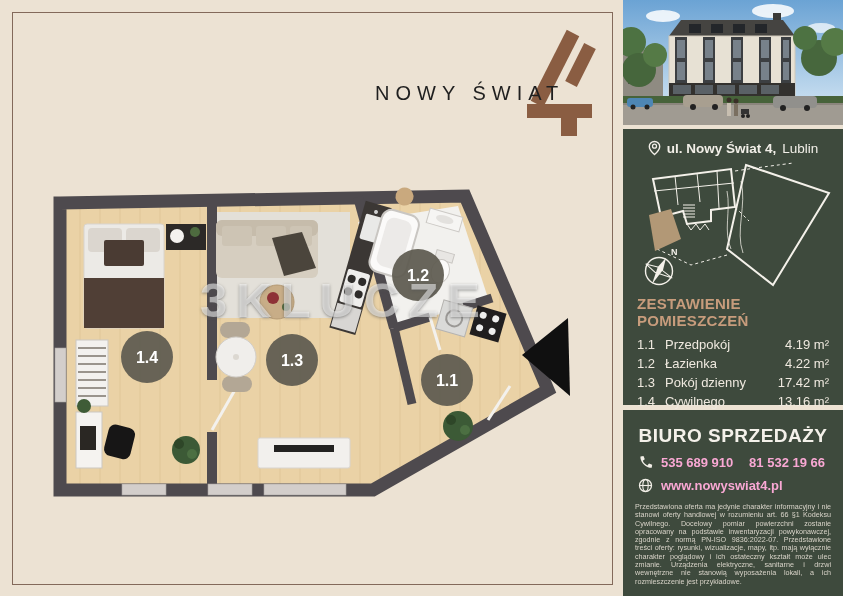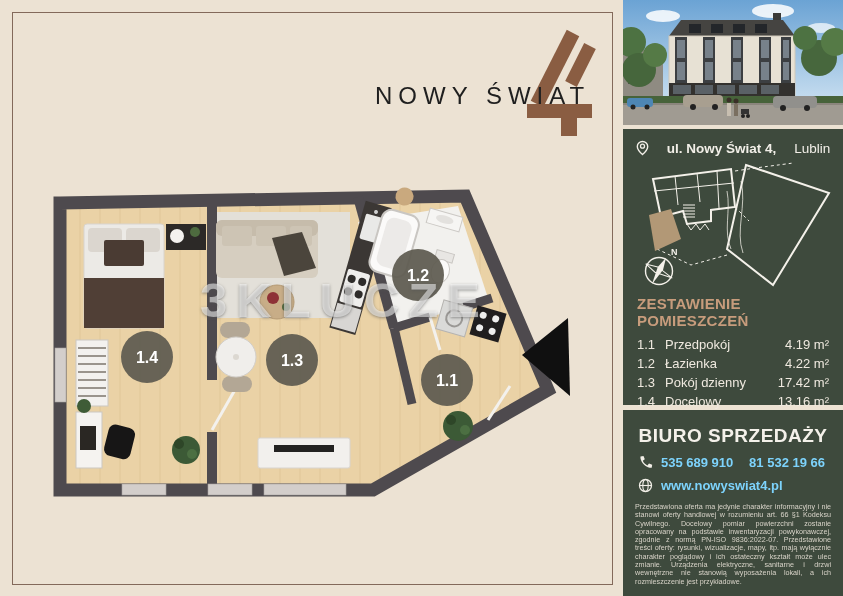--- a/index.html
+++ b/index.html
@@ -3,41 +3,41 @@
 <meta charset="utf-8">
 <style>
   html,body{margin:0;padding:0;}
   body{width:843px;height:596px;background:#ece2d3;font-family:"Liberation Sans",sans-serif;overflow:hidden;}
   .page{position:relative;width:843px;height:596px;}
   .frame{position:absolute;left:12px;top:12px;width:599px;height:571px;border:1px solid #83695a;}
   .titles{position:absolute;left:62px;top:38px;color:#7b5d4e;font-weight:800;letter-spacing:1px;}
   .t1,.t2{font-size:29px;line-height:37px;}
   .logo{position:absolute;left:370px;top:0;width:250px;height:150px;}
   .logo4{position:absolute;left:148px;top:24px;}
-  .logotext{position:absolute;left:5px;top:82px;font-size:24px;letter-spacing:6px;color:#1f1f1f;font-weight:400;white-space:nowrap;}
+  .logotext{position:absolute;left:5px;top:82px;font-size:20px;letter-spacing:6px;color:#1f1f1f;font-weight:400;white-space:nowrap;}
   .plan{position:absolute;left:40px;top:180px;}
   .watermark{position:absolute;left:200px;top:272px;font-size:49px;font-weight:700;letter-spacing:9px;color:rgba(255,255,255,0.52);text-shadow:0 1px 3px rgba(80,80,80,0.55);white-space:nowrap;}
   .rightcol{position:absolute;left:623px;top:0;width:220px;height:596px;}
   .photo{display:block;}
   .panel{position:absolute;left:0;width:220px;background:#3e4a3d;}
   .p1{top:129px;height:276px;}
   .p2{top:410px;height:218px;}
-  .addr{display:flex;justify-content:center;align-items:flex-end;gap:18px;padding-top:11px;color:#f2efe8;font-size:13.5px;}
+  .addr{display:flex;justify-content:center;align-items:flex-end;gap:6px;padding-top:11px;color:#f2efe8;font-size:13.5px;}
   .addr .b{font-weight:700;}
   .siteplan{display:block;margin:5px auto 0;}
   .rtable{padding:0 14px;color:#efe9df;}
   .rt-title{font-size:15px;font-weight:800;color:#c79c7c;letter-spacing:.3px;margin:2px 0 6px;}
   .rrow{display:flex;font-size:13px;line-height:19px;}
   .rno{width:28px;}
   .rname{flex:1;}
   .rarea{text-align:right;}
   .rtotal{display:flex;font-weight:700;font-size:13.5px;margin-top:6px;}
   .rtotal .rname{flex:1;}
   .so-title{text-align:center;color:#f4f1ea;font-weight:800;font-size:19px;letter-spacing:.5px;margin-top:15px;}
-  .crow{display:flex;align-items:center;gap:8px;margin:8px 18px 0 15px;color:#7dd3fc;font-size:13px;font-weight:600;}
+  .crow{display:flex;align-items:center;gap:8px;margin:8px 18px 0 15px;color:#f9a8d4;font-size:13px;font-weight:600;}
   .ph2{margin-left:auto;}
   .disc{margin:10px 12px 0;font-size:7.2px;line-height:1.15;text-align:justify;color:#d9d4c9;}
 </style>
 </head>
 <body>
 
 <div class="page">
   <div class="frame"></div>
 
 
@@ -321,21 +321,21 @@
           <span class="rname">Łazienka</span>
           <span class="rarea">4.22 m²</span>
         </div>
         <div class="rrow">
           <span class="rno">1.3</span>
           <span class="rname">Pokój dzienny</span>
           <span class="rarea">17.42 m²</span>
         </div>
         <div class="rrow">
           <span class="rno">1.4</span>
-          <span class="rname">Docelowy</span>
+          <span class="rname">Cywilnego</span>
           <span class="rarea">13.16 m²</span>
         </div>
         <div class="rtotal">
           <span class="rname">Powierzchnia użytkowa:</span>
           <span class="rarea">38.99 m²</span>
         </div>
       </div>
     </div>
 
     <div class="panel p2">

